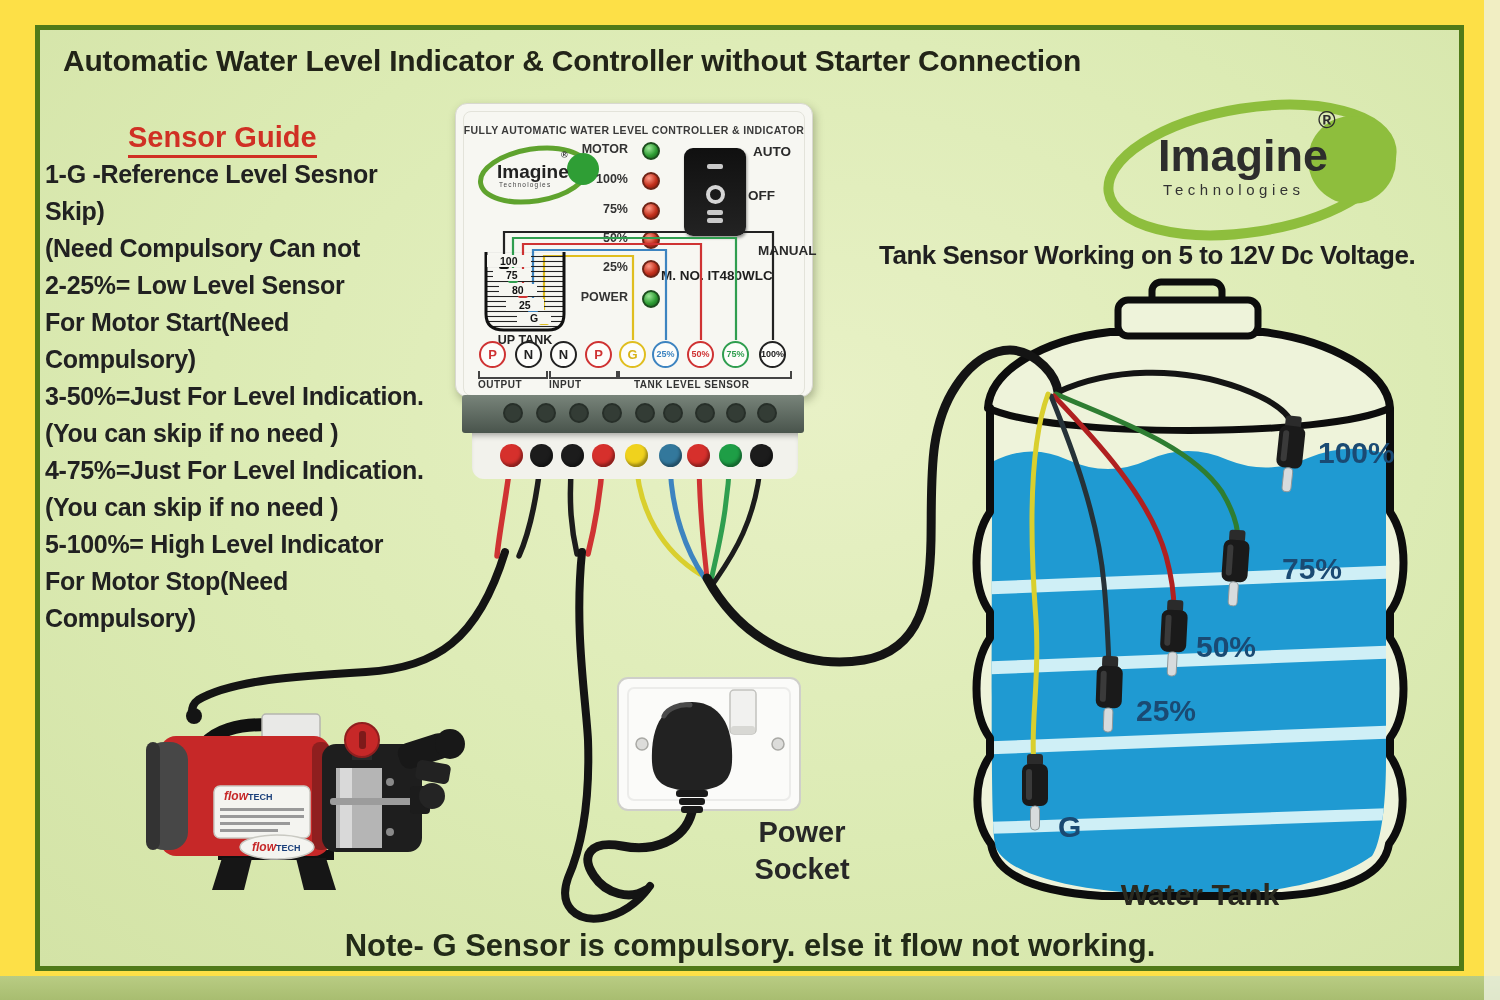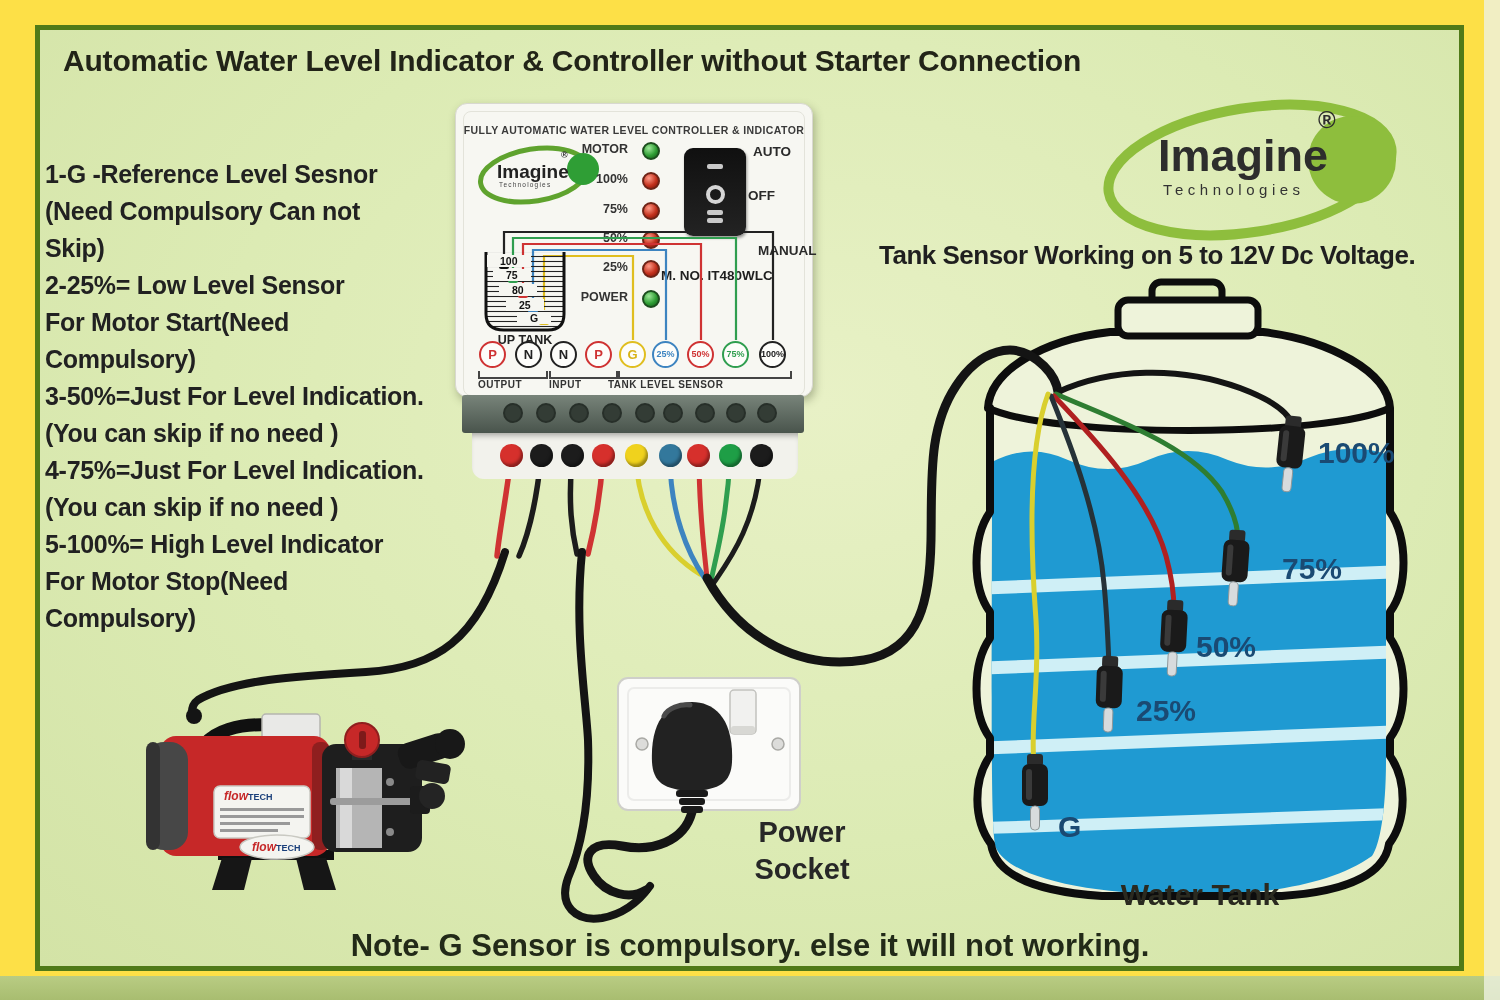--- a/index.html
+++ b/index.html
@@ -217,24 +217,25 @@
 
     <g>
       <ellipse cx="1250" cy="170" rx="143" ry="62" transform="rotate(-9 1250 170)" fill="none" stroke="#8ebe3d" stroke-width="10"></ellipse>
       <circle cx="1352" cy="160" r="44" fill="#8ebe3d"></circle>
     </g>
 
   </svg>
 
   <div class="txt title">Automatic Water Level Indicator &amp; Controller without Starter Connection</div>
 
+  <div class="txt sg-head">Sensor Guide</div>
   <div class="txt sg-lines">
     <div>1-G -Reference Level Sesnor</div>
+    <div>Skip)</div>
     <div>(Need Compulsory Can not</div>
-    <div>Skip)</div>
     <div>2-25%= Low Level Sensor</div>
     <div>For Motor Start(Need</div>
     <div>Compulsory)</div>
     <div>3-50%=Just For Level Indication.</div>
     <div>(You can skip if no need )</div>
     <div>4-75%=Just For Level Indication.</div>
     <div>(You can skip if no need )</div>
     <div>5-100%= High Level Indicator</div>
     <div>For Motor Stop(Need</div>
     <div>Compulsory)</div>
@@ -250,21 +251,21 @@
   <div class="txt water-tank-lbl">Water Tank</div>
 
   <div class="txt socket-lbl">
     <div>Power</div>
     <div>Socket</div>
   </div>
 
   <div class="txt" style="left:224px;top:789px;font-size:12px;"><span style="color:#c62828;font-style:italic;">flow</span><span style="color:#1a3f7a;font-size:9px;">TECH</span></div>
   <div class="txt" style="left:252px;top:840px;font-size:12px;"><span style="color:#c62828;font-style:italic;">flow</span><span style="color:#1a3f7a;font-size:9px;">TECH</span></div>
 
-  <div class="txt note">Note- G Sensor is compulsory. else it will not working.</div>
+  <div class="txt note">Note- G Sensor is compulsory. else it flow not working.</div>
 
   <div class="logo-txt" style="left:1158px;top:130px;font-size:45px;letter-spacing:0px;">Imagine</div>
   <div class="logo-txt" style="left:1163px;top:181px;font-size:15px;letter-spacing:4.5px;font-weight:normal;color:#333;">Technologies</div>
   <div class="logo-txt" style="left:1318px;top:106px;font-size:24px;">®</div>
 
   <div class="ctrl">
     <div class="ctrl-inner"></div>
     <div class="ctrl-h">FULLY AUTOMATIC WATER LEVEL  CONTROLLER &amp; INDICATOR</div>
 
     <svg style="position:absolute;left:13px;top:37px;" width="140" height="70">
@@ -328,21 +329,21 @@
     <div class="term t-blu" style="left:196px;"><span class="f9">25%</span></div>
     <div class="term t-red" style="left:231px;"><span class="f9">50%</span></div>
     <div class="term t-grn" style="left:266px;"><span class="f9">75%</span></div>
     <div class="term t-blk" style="left:303px;"><span class="f9">100%</span></div>
 
     <div class="bracket" style="left:22px;width:66px;"></div>
     <div class="bracket" style="left:93px;width:65px;"></div>
     <div class="bracket" style="left:162px;width:170px;"></div>
     <div class="grp-lbl" style="left:22px;width:66px;">OUTPUT</div>
     <div class="grp-lbl" style="left:93px;width:65px;">INPUT</div>
-    <div class="grp-lbl" style="left:152px;width:170px;">TANK LEVEL SENSOR</div>
+    <div class="grp-lbl" style="left:178px;width:170px;">TANK LEVEL SENSOR</div>
   </div>
 
   <div class="strip">
     <span class="screw" style="left:41px;"></span>
     <span class="screw" style="left:74px;"></span>
     <span class="screw" style="left:107px;"></span>
     <span class="screw" style="left:140px;"></span>
     <span class="screw" style="left:173px;"></span>
     <span class="screw" style="left:201px;"></span>
     <span class="screw" style="left:233px;"></span>

